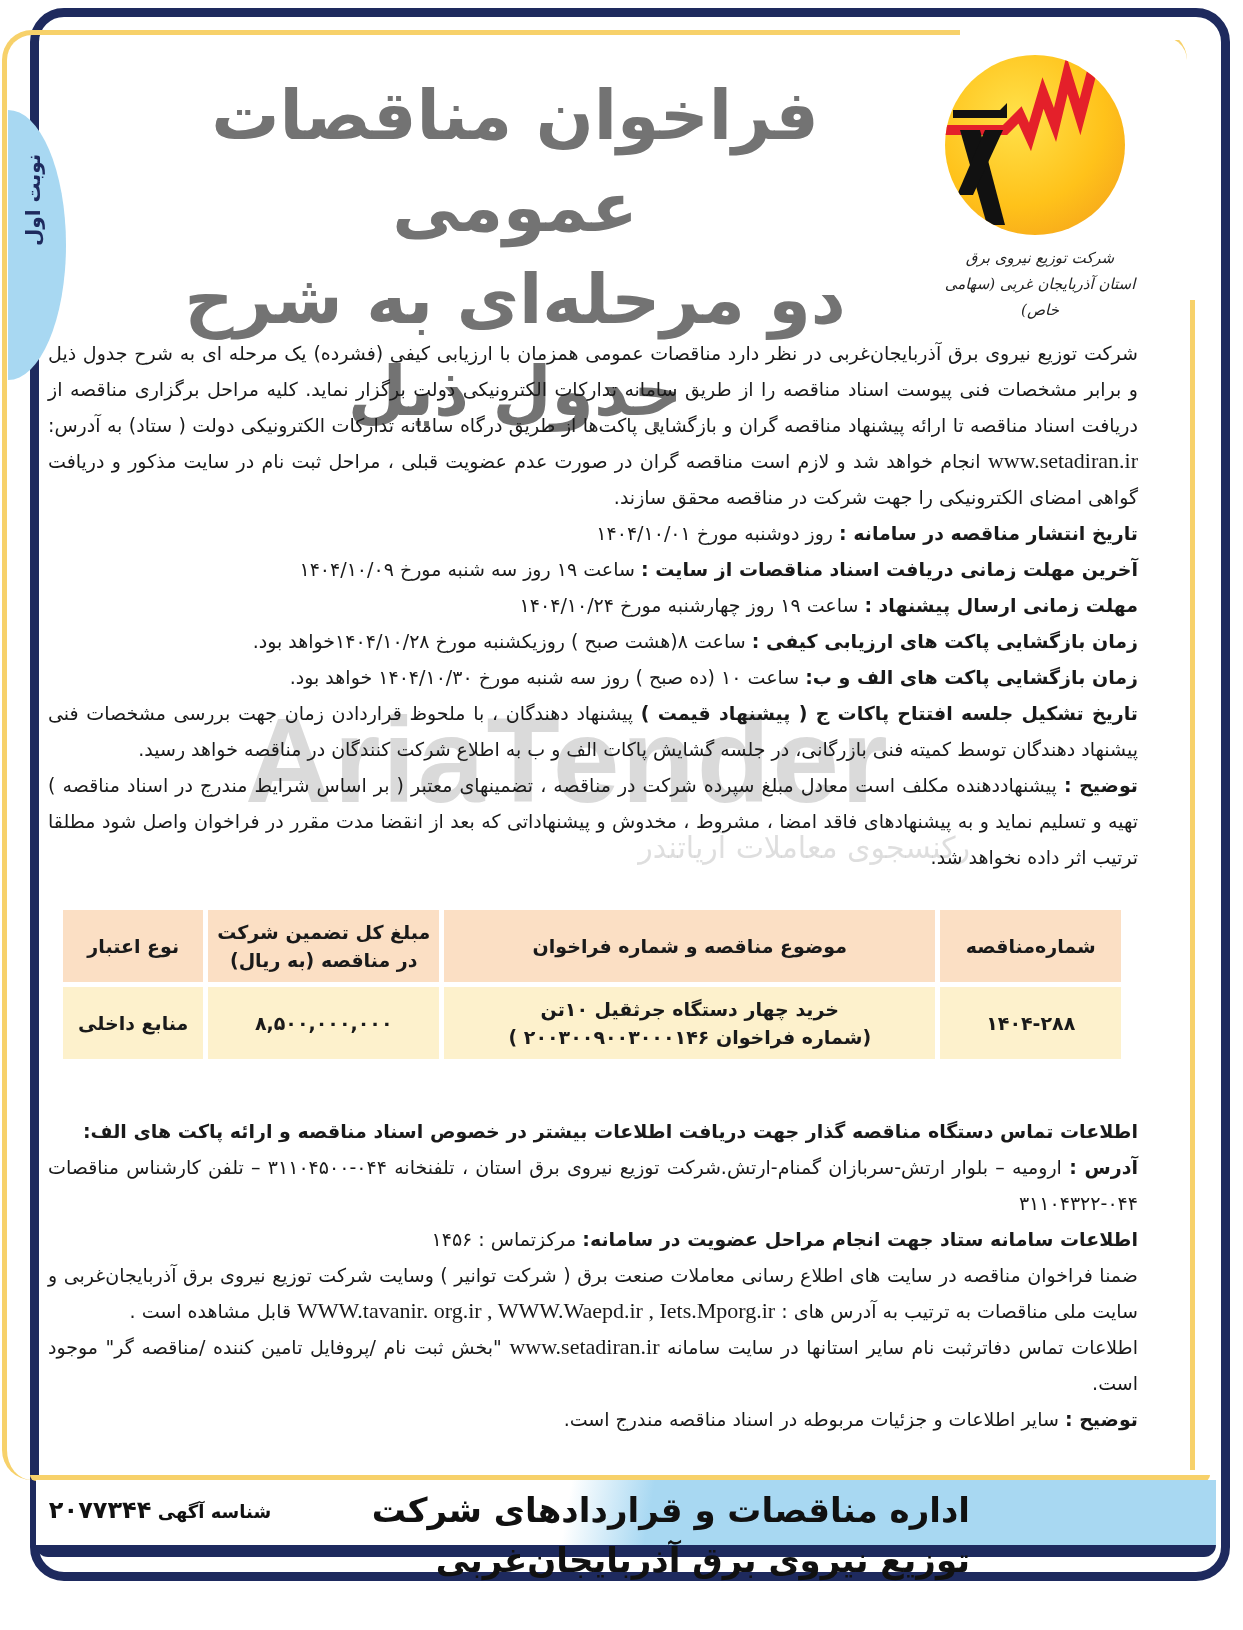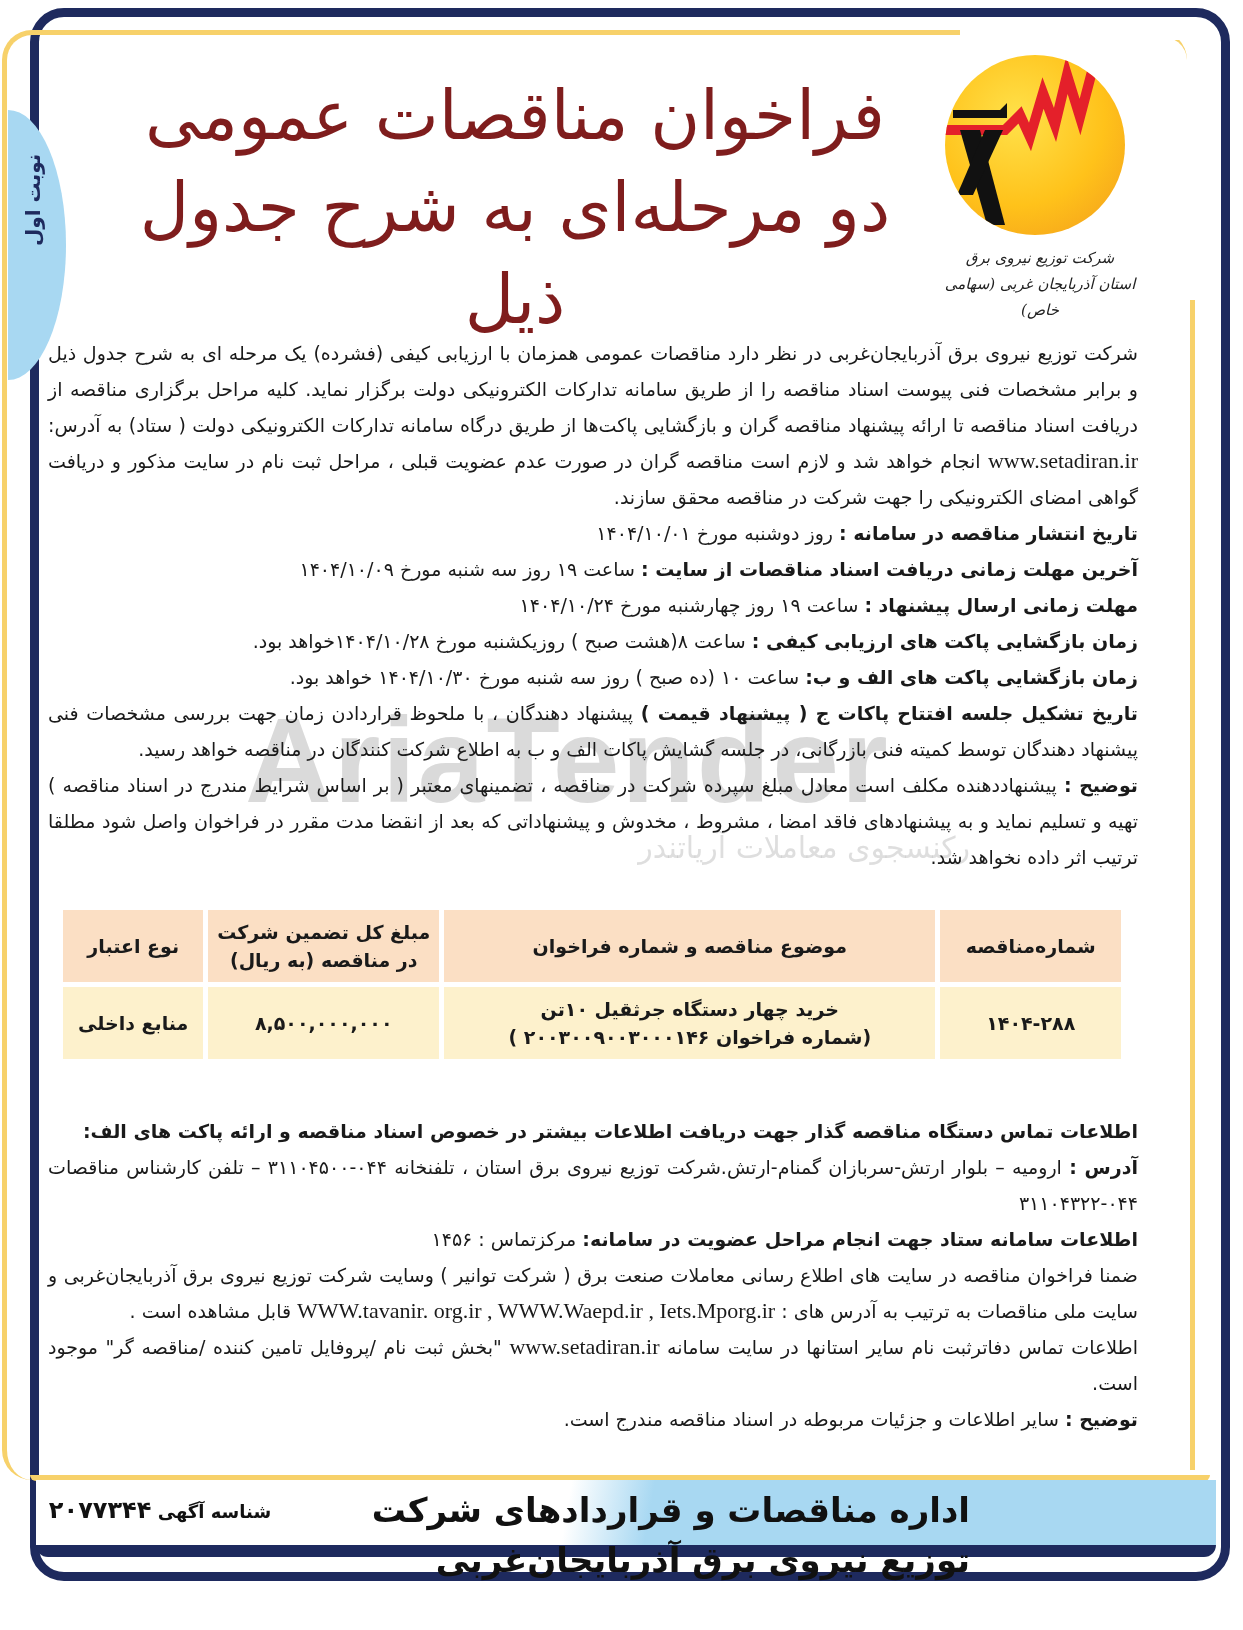--- a/index.html
+++ b/index.html
@@ -36,21 +36,21 @@
     writing-mode: vertical-rl; transform: rotate(180deg);
     font-weight: bold; font-size: 20px; color: #1e2a5e; text-align: center;
     display: flex; align-items: center; justify-content: center;
   }
 
   
   .title-block {
     position: absolute; left: 120px; top: 70px; width: 790px; direction: rtl; text-align: center;
   }
   .title-line {
-    font-family: "DejaVu Sans", sans-serif; font-weight: normal; color: #7f1d1d;
+    font-family: "DejaVu Sans", sans-serif; font-weight: bold; color: #737373;
     font-size: 68px; line-height: 92px; letter-spacing: -1px;
   }
 
   
   .logo {
     position: absolute; left: 945px; top: 55px; width: 180px; height: 180px; border-radius: 50%;
     background: radial-gradient(circle at 40% 35%, #ffe14a 0%, #ffc21a 55%, #f29a1c 100%);
     overflow: hidden;
   }
   .logo svg { position: absolute; left: 0; top: 0; }

